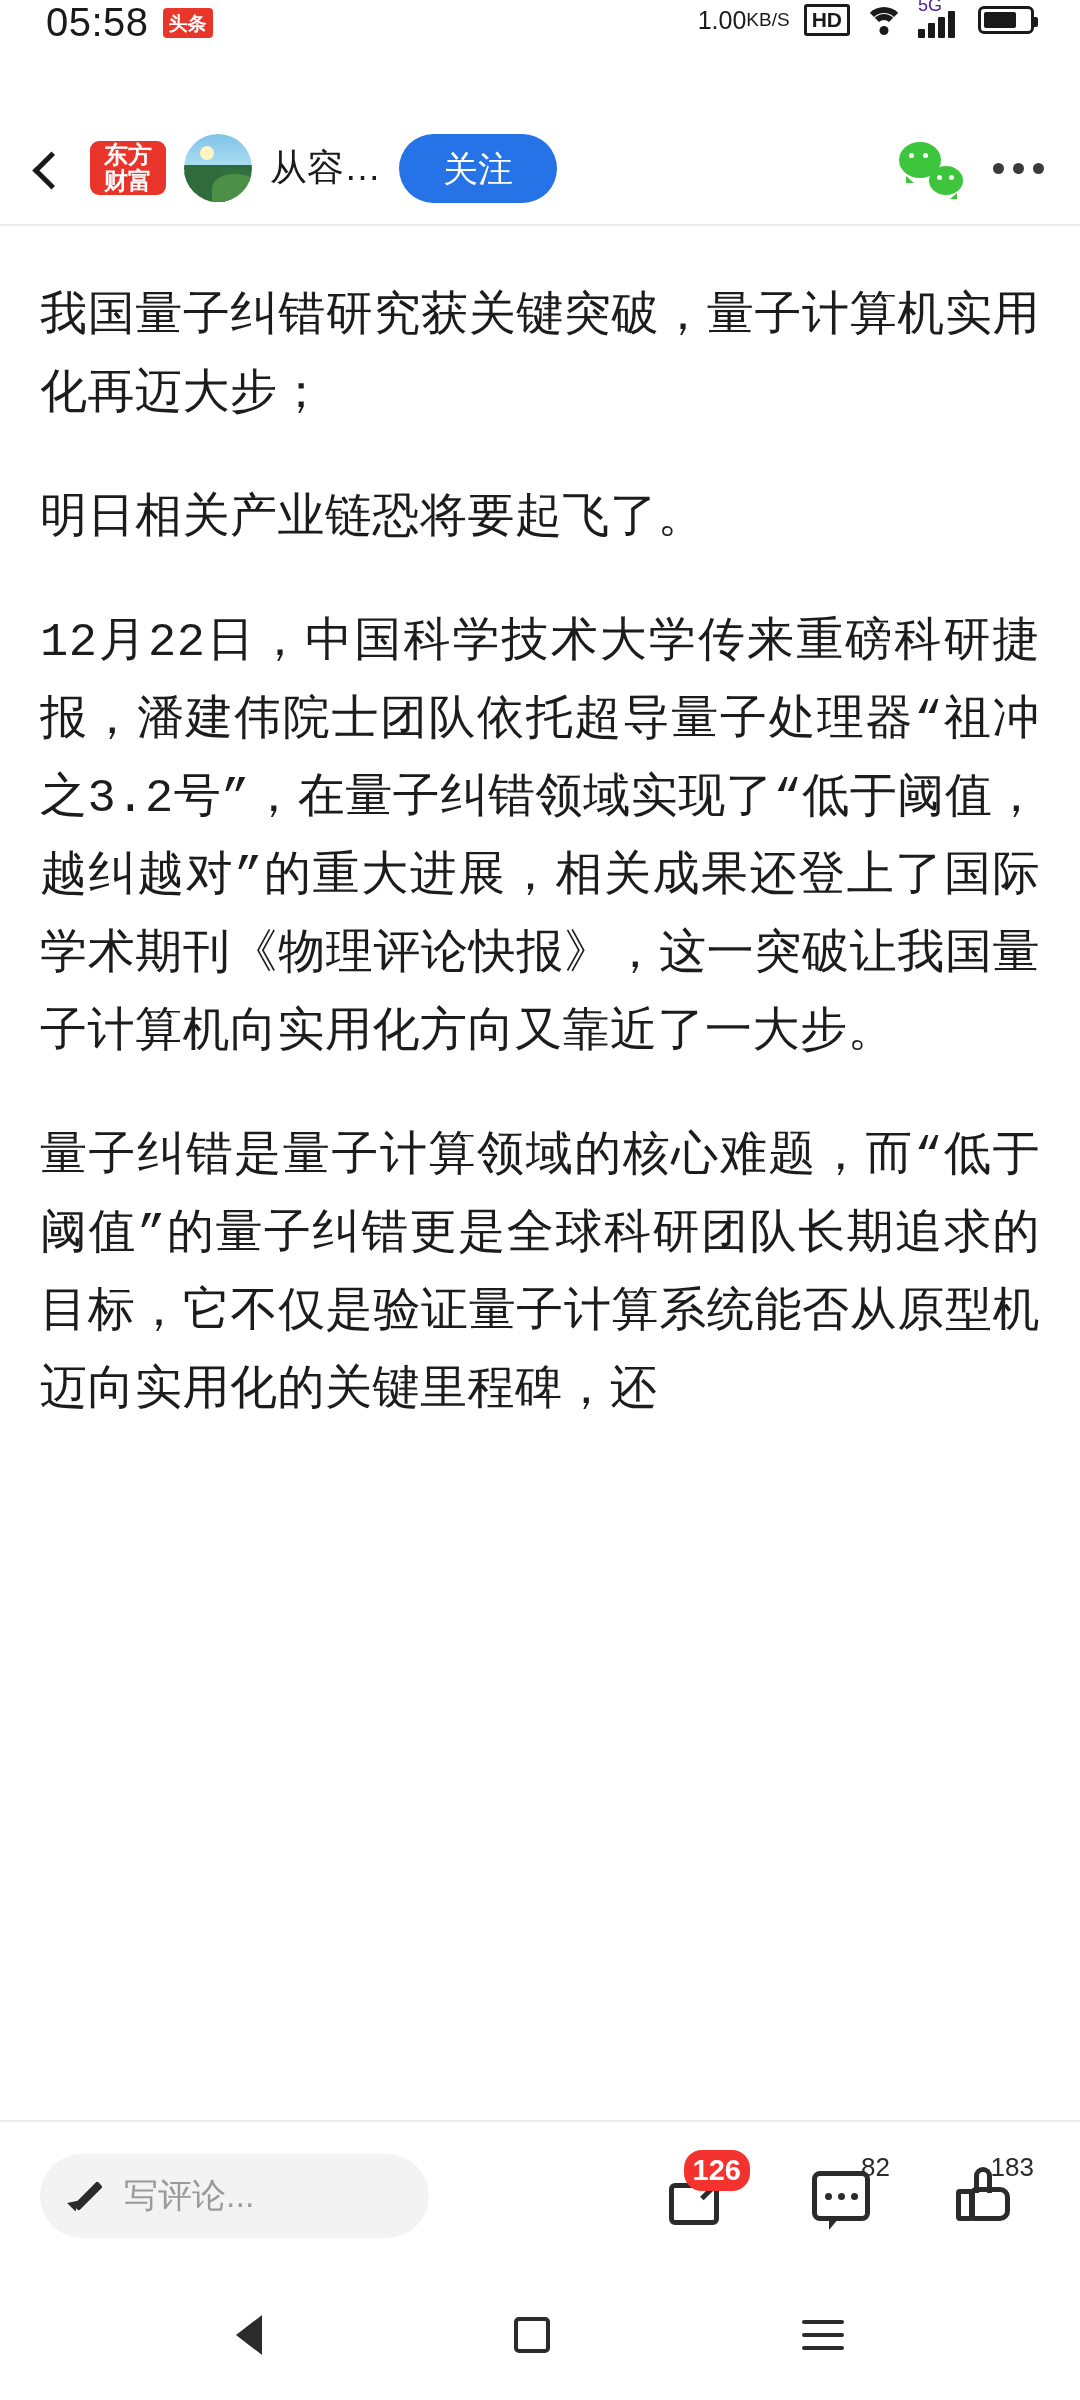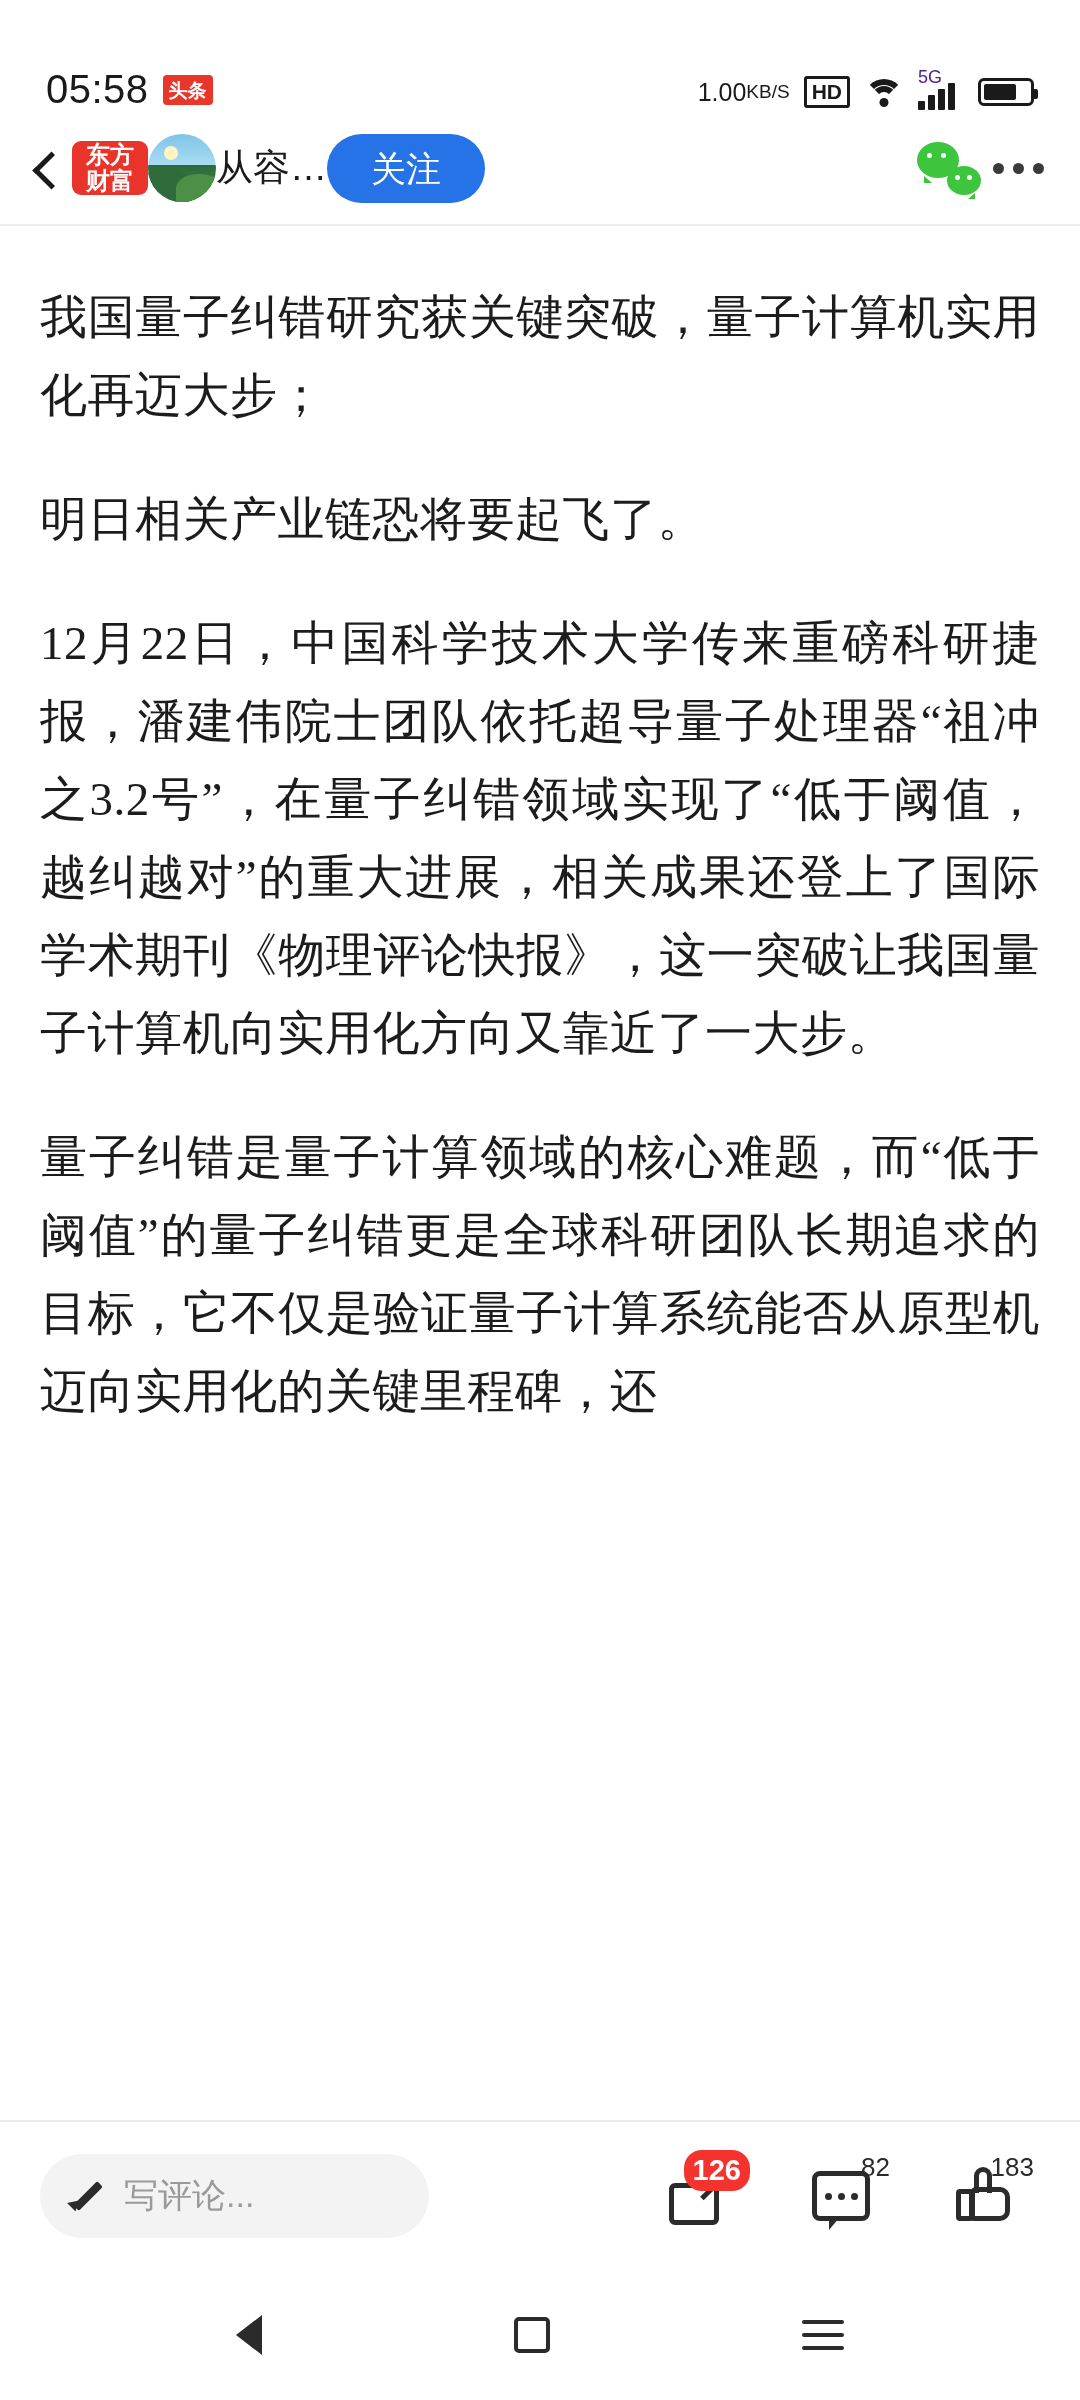--- a/index.html
+++ b/index.html
@@ -17,21 +17,21 @@
     background: #ffffff;
     display: flex;
     flex-direction: column;
   }
 
   
   .status-bar {
     height: 112px;
     flex: 0 0 112px;
     display: flex;
-    align-items: flex-end;
+    align-items: flex-start;
     padding: 0 46px;
     background: #ffffff;
   }
   .status-left {
     display: flex;
     align-items: center;
     gap: 14px;
     flex: 0 0 auto;
   }
   .status-time {
@@ -147,20 +147,21 @@
   }
 
   
   .app-header {
     height: 112px;
     flex: 0 0 112px;
     display: flex;
     align-items: center;
     padding: 0 36px 0 24px;
     background: #ffffff;
+    gap: 18px;
   }
   .back-chevron {
     width: 48px; height: 48px;
     position: relative;
     flex: 0 0 auto;
   }
   .back-chevron::before {
     content: "";
     position: absolute;
     width: 22px; height: 22px;
@@ -288,21 +289,21 @@
     overflow: hidden;
     position: relative;
   }
   .article p {
     font-size: 47px;
     line-height: 78px;
     color: #1c1c1c;
     margin-bottom: 46px;
     letter-spacing: 0.5px;
     text-align: justify;
-    font-family: Liberation Serif, serif;
+    font-family: Liberation Mono, monospace;
   }
   .fade-bottom {
     position: absolute;
     left: 0; right: 0; bottom: 0;
     height: 90px;
     background: linear-gradient(to bottom, rgba(255,255,255,0), #ffffff 85%);
     pointer-events: none;
   }
 
   

